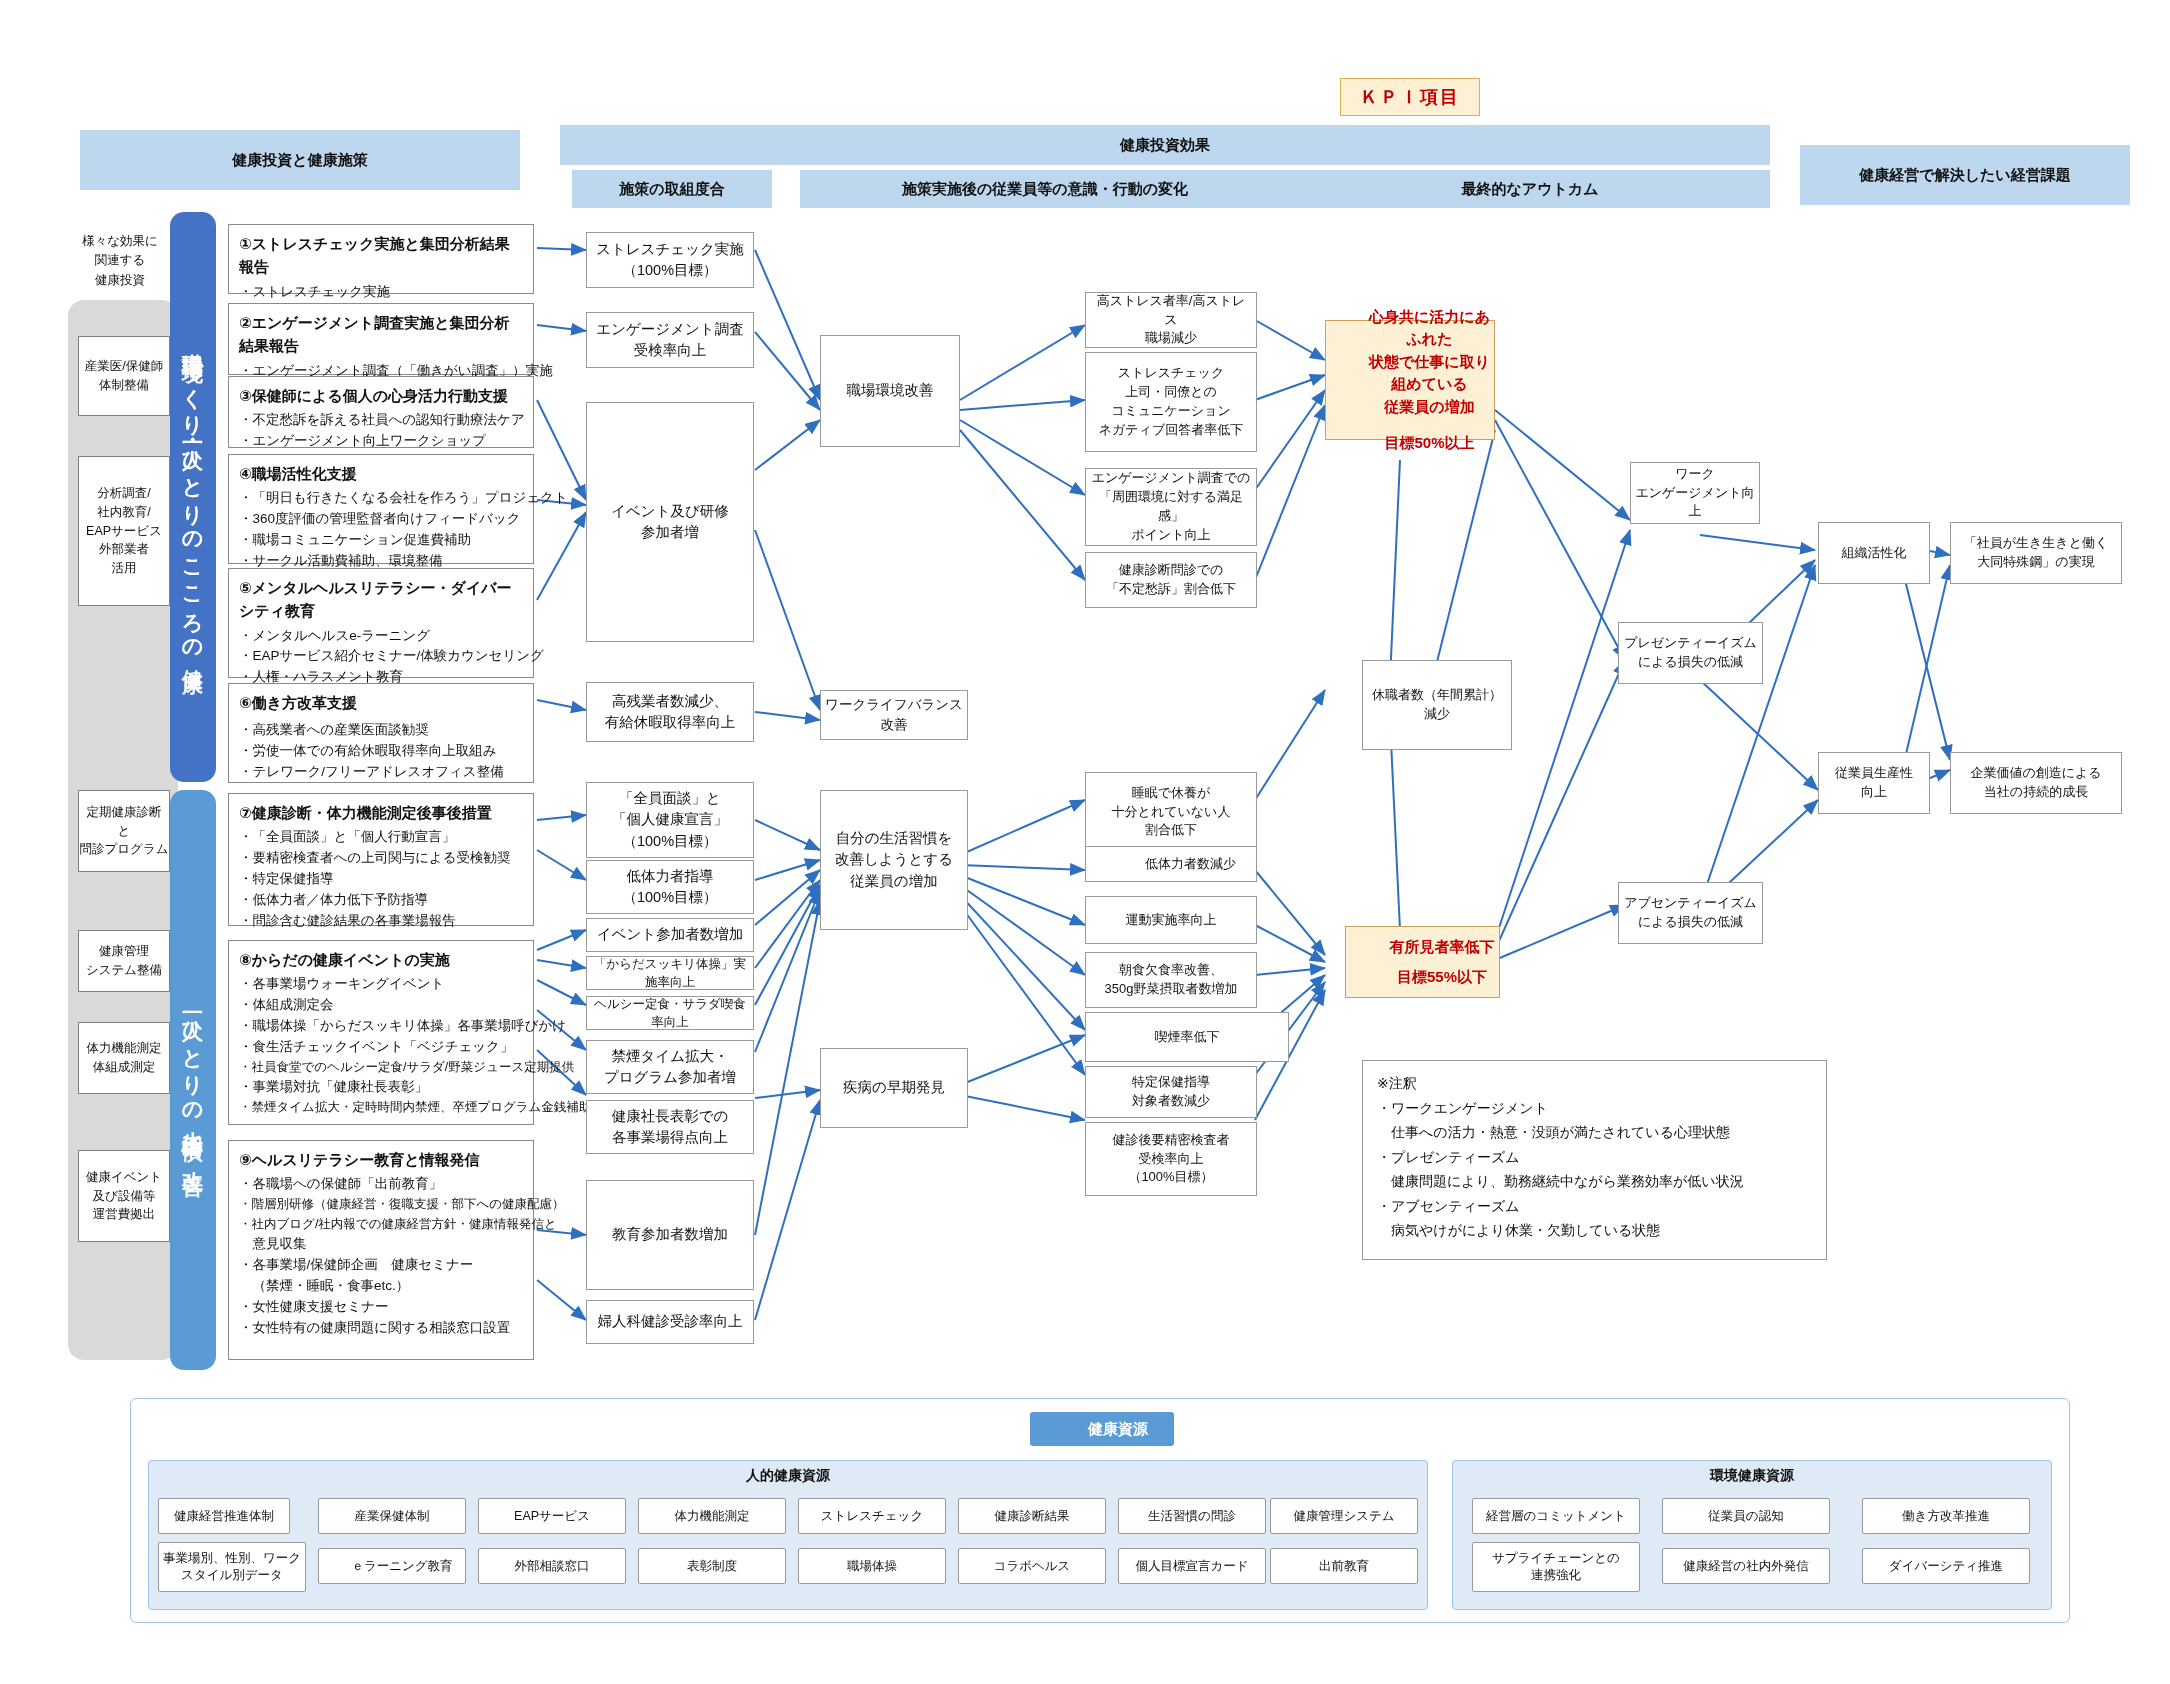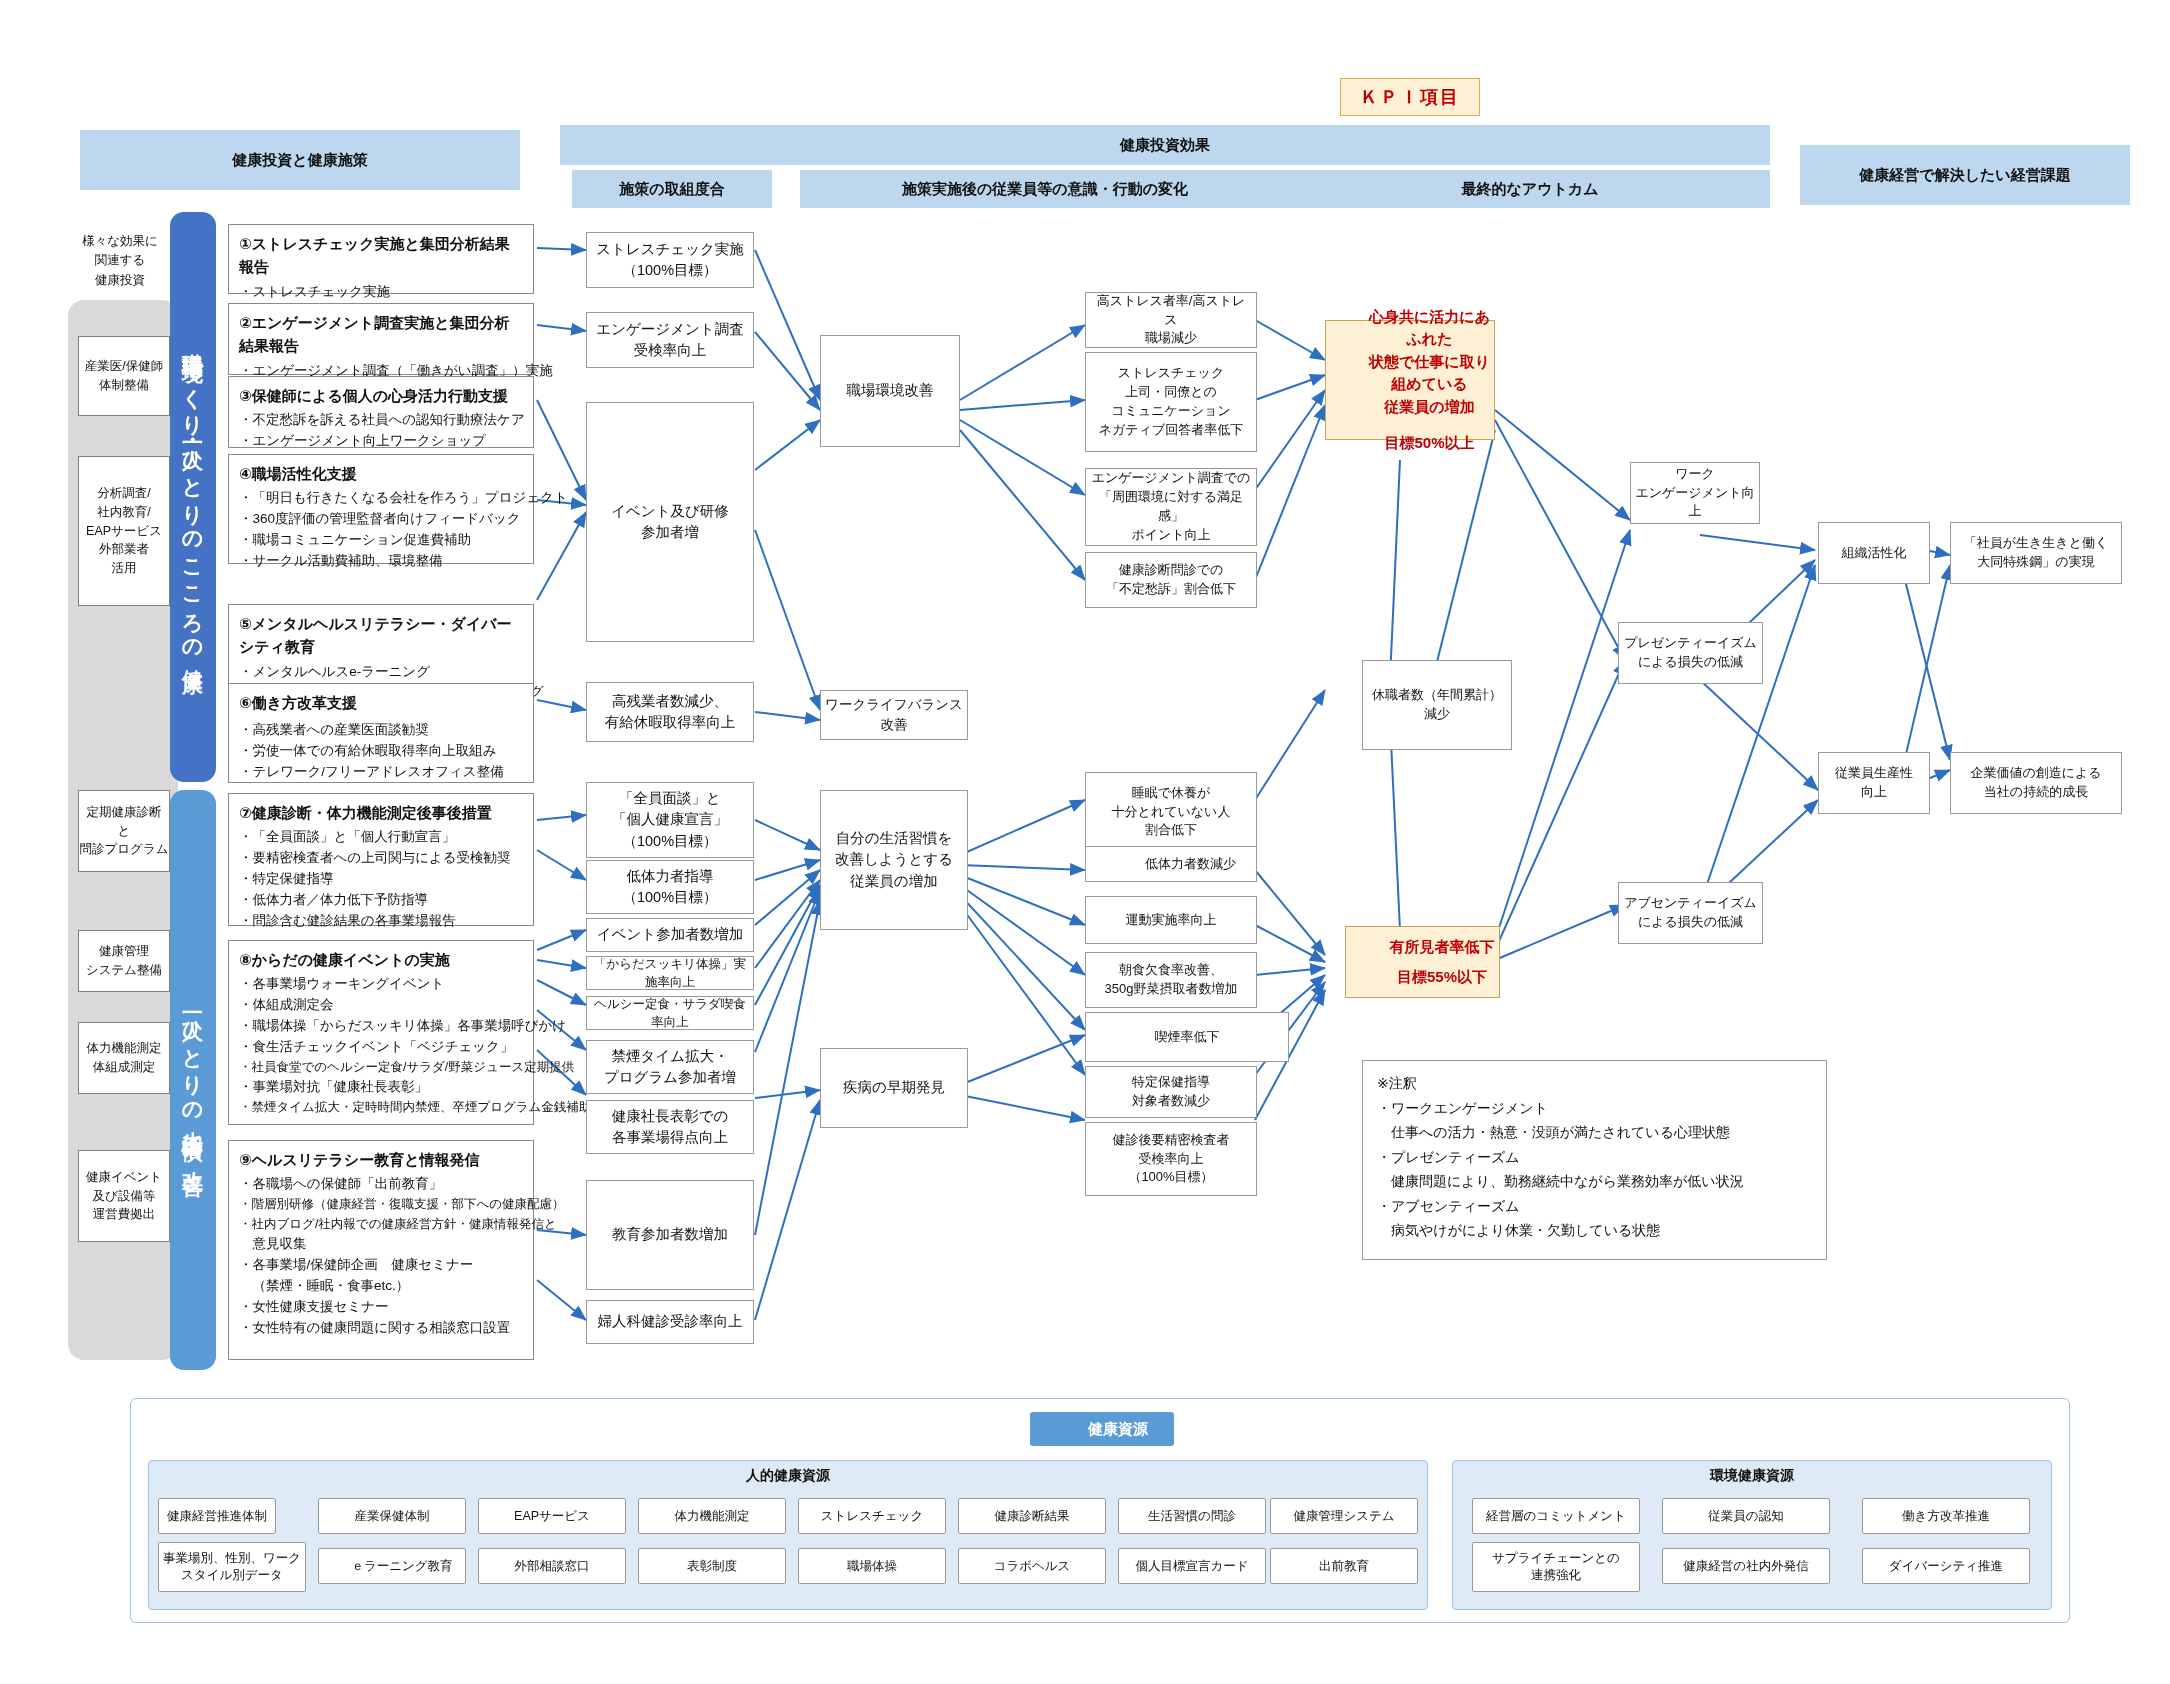--- a/index.html
+++ b/index.html
@@ -275,21 +275,21 @@
   <div class="abs policy" style="left:228px;top:454px;width:306px;height:110px;">
     <div class="ptitle">④職場活性化支援</div>
     <ul>
       <li>・「明日も行きたくなる会社を作ろう」プロジェクト</li>
       <li>・360度評価の管理監督者向けフィードバック</li>
       <li>・職場コミュニケーション促進費補助</li>
       <li>・サークル活動費補助、環境整備</li>
     </ul>
   </div>
 
-  <div class="abs policy" style="left:228px;top:568px;width:306px;height:110px;margin-top:36px;">
+  <div class="abs policy" style="left:228px;top:568px;width:306px;height:110px;">
     <div class="ptitle">⑤メンタルヘルスリテラシー・ダイバーシティ教育</div>
     <ul>
       <li>・メンタルヘルスe-ラーニング</li>
       <li>・EAPサービス紹介セミナー/体験カウンセリング</li>
       <li>・人権・ハラスメント教育</li>
       <li>・ダイバーシティ推進セミナー</li>
     </ul>
   </div>
 
   <div class="abs policy" style="left:228px;top:683px;width:306px;height:100px;">
@@ -435,21 +435,21 @@
     </ul>
   </div>
 
   <div class="abs res-outer" style="left:130px;top:1398px;width:1940px;height:225px;"></div>
 
   <div class="abs res-banner" style="left:1030px;top:1412px;width:144px;height:34px;">健康資源</div>
 
   <div class="abs res-panel" style="left:148px;top:1460px;width:1280px;height:150px;">
     <div class="res-panel-title">人的健康資源</div>
   </div>
-  <div class="abs chip" style="left:158px;top:1498px;width:118px;height:36px;">健康経営推進体制</div>
+  <div class="abs chip" style="left:158px;top:1498px;width:132px;height:36px;">健康経営推進体制</div>
   <div class="abs chip" style="left:318px;top:1498px;width:148px;height:36px;">産業保健体制</div>
   <div class="abs chip" style="left:478px;top:1498px;width:148px;height:36px;">EAPサービス</div>
   <div class="abs chip" style="left:638px;top:1498px;width:148px;height:36px;">体力機能測定</div>
   <div class="abs chip" style="left:798px;top:1498px;width:148px;height:36px;">ストレスチェック</div>
   <div class="abs chip" style="left:958px;top:1498px;width:148px;height:36px;">健康診断結果</div>
   <div class="abs chip" style="left:1118px;top:1498px;width:148px;height:36px;">生活習慣の問診</div>
   <div class="abs chip" style="left:1270px;top:1498px;width:148px;height:36px;">健康管理システム</div>
 
   <div class="abs chip" style="left:158px;top:1542px;width:148px;height:50px;white-space:pre-line;">事業場別、性別、ワーク
 スタイル別データ</div>

